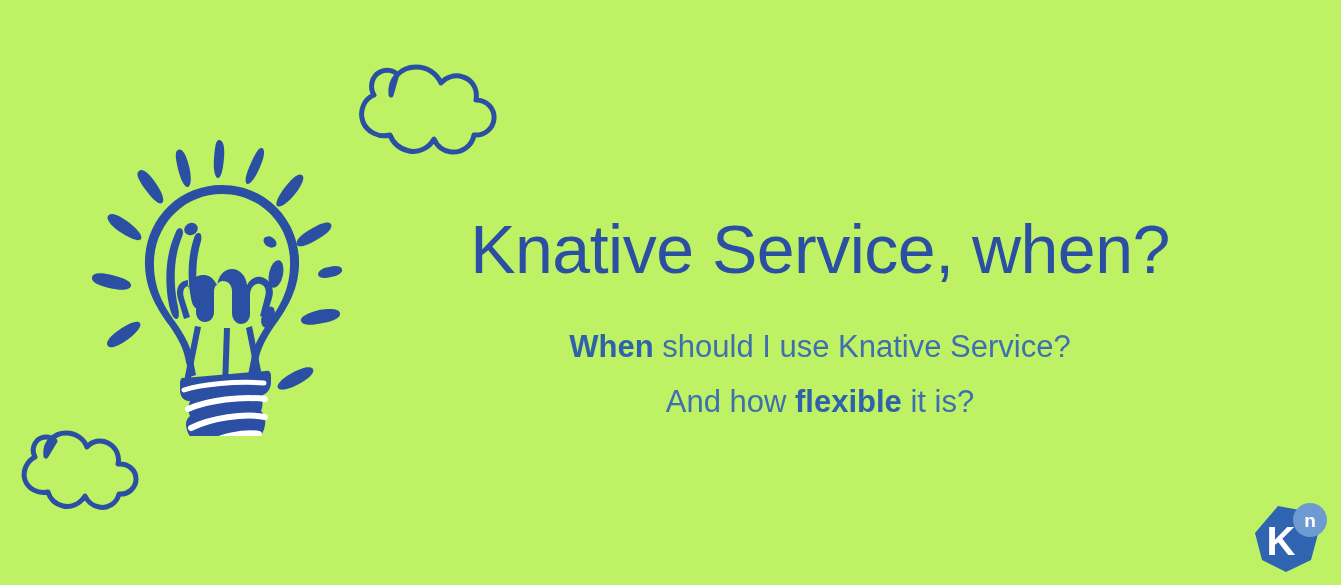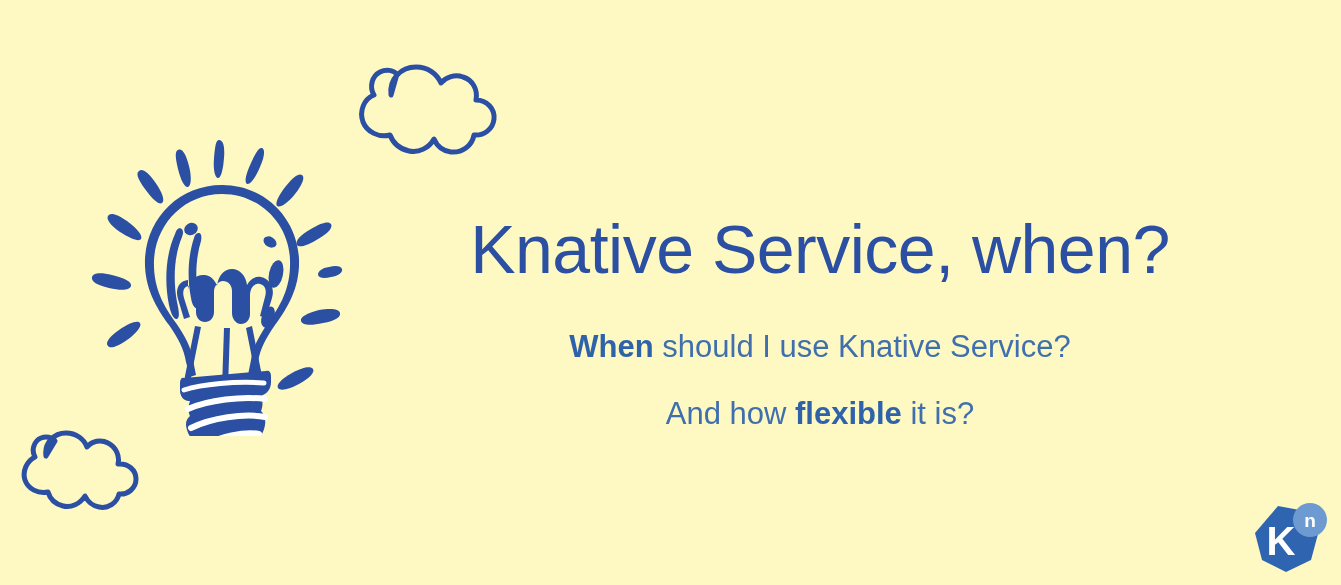--- a/index.html
+++ b/index.html
@@ -7,21 +7,21 @@
     padding: 0;
     background: #ffffff;
   }
   body {
     font-family: "Liberation Sans", sans-serif;
   }
   #slide {
     position: relative;
     width: 1341px;
     height: 585px;
-    background: #fef9c3;
+    background: #bef264;
     overflow: hidden;
   }
 
   
   .art {
     position: absolute;
     pointer-events: none;
   }
   #cloud-top    { left: 345px; top: 57px;  width: 160px; height: 112px; }
   #cloud-bottom { left: 8px;   top: 428px; width: 142px; height: 84px;  }
@@ -47,21 +47,21 @@
   }
   .subtitle-line {
     font-family: "Liberation Sans", sans-serif;
     font-size: 31px;
     font-weight: 400;
     line-height: 1.67;
     color: #3F6FAE;
     white-space: nowrap;
   }
   #subtitle-line-1 { margin-top: 36px; }
-  #subtitle-line-2 { margin-top: 16px; }
+  #subtitle-line-2 { margin-top: 4px; }
   .subtitle-strong {
     font-weight: 700;
     color: #2E62AB;
   }
 
   
   #knative-logo {
     position: absolute;
     left: 1248px;
     top: 500px;

